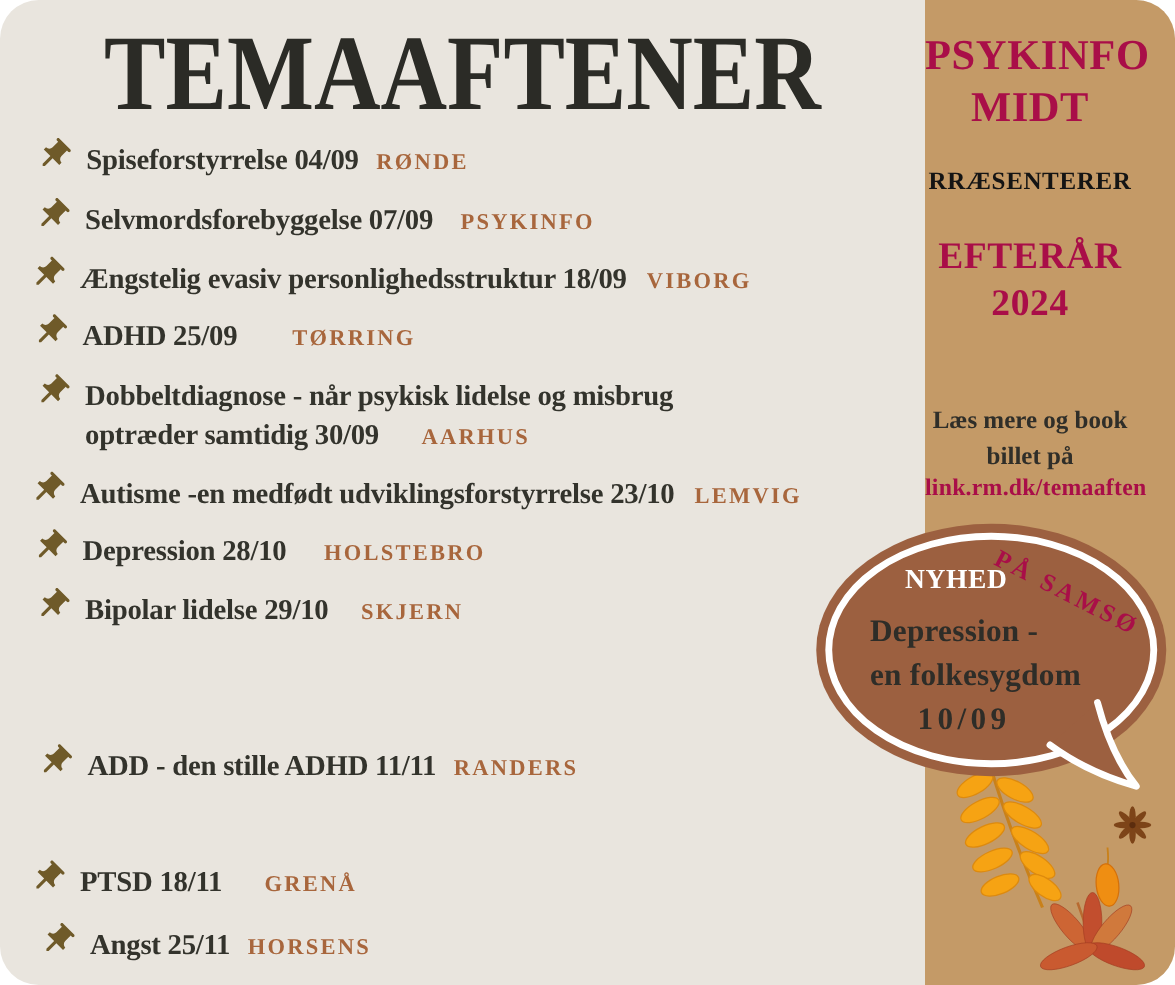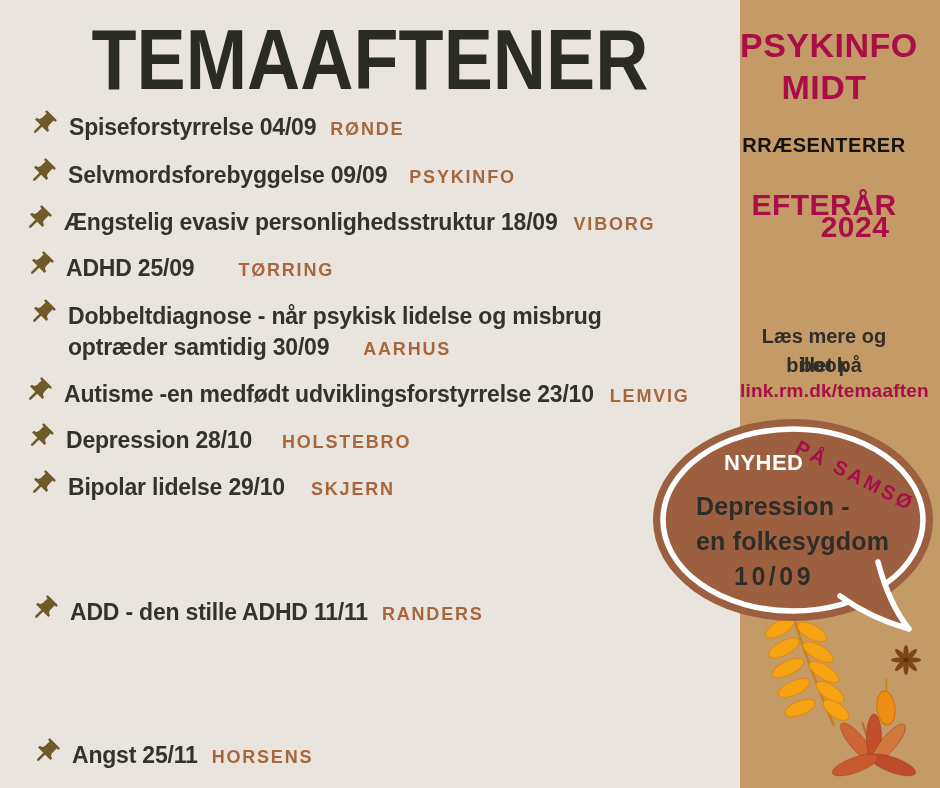--- a/index.html
+++ b/index.html
@@ -1,37 +1,37 @@
 <!DOCTYPE html>
 <html><head>
 <meta charset="utf-8">
 <style>
   html,body{margin:0;padding:0;background:#ffffff;}
   .poster{
     position:relative;width:940px;height:788px;overflow:hidden;
-    background:#e9e5de;font-family:Liberation Sans, sans-serif;
+    background:#e9e5de;font-family:Liberation Serif, serif;border-radius:31px;
   }
   .sidebar{position:absolute;left:740px;top:0;width:200px;height:788px;background:#c49a67;}
   .title{
     position:absolute;left:0;top:10px;width:740px;text-align:center;
     font-size:76px;font-weight:bold;color:#2b2b26;letter-spacing:0px;
     transform:scale(0.97,1.13);transform-origin:50% 0;white-space:nowrap;
   }
   .event{position:absolute;display:flex;align-items:flex-start;white-space:nowrap;}
   .pin{width:30px;height:30px;flex:none;margin-right:11px;margin-top:-3px;}
   .event-text{font-size:23px;font-weight:bold;color:#33332c;line-height:31px;letter-spacing:-0.2px;}
   .event-text.snug{font-size:21.5px;}
   .loc{font-size:18px;font-weight:bold;color:#a8663c;letter-spacing:1.8px;margin-left:16px;}
   
   .sb{position:absolute;left:740px;width:168px;text-align:center;}
   .brand{top:24px;font-size:34px;line-height:42px;font-weight:bold;color:#a90e48;letter-spacing:0.5px;}
   .brand2{top:66px;}
   .presents{top:134px;font-size:20px;font-weight:bold;color:#141414;letter-spacing:0.5px;}
   .season{top:186px;font-size:30px;line-height:38px;font-weight:bold;color:#a90e48;letter-spacing:0.5px;}
-  .season2{top:208px;margin-left:31px;}
+  .season2{top:224px;}
   .info{top:322px;font-size:20px;line-height:29px;font-weight:bold;color:#2f2e29;}
   .info2{top:351px;}
   .booklink{top:380px;font-size:19px;font-weight:bold;color:#a90e48;letter-spacing:0.2px;}
   
   .bubble-svg{position:absolute;left:646px;top:412px;width:296px;height:244px;}
   .nyhed{position:absolute;left:724px;top:450px;font-size:22px;font-weight:bold;color:#ffffff;letter-spacing:0.5px;}
   .ribbon{
     position:absolute;left:802px;top:436px;font-size:20px;font-weight:bold;color:#a90e48;
     letter-spacing:3px;transform:rotate(27deg);transform-origin:0 0;white-space:nowrap;
   }
@@ -58,21 +58,21 @@
       </svg>
     <div class="event-text"><span>Spiseforstyrrelse 04/09</span><span class="loc" style="margin-left:14px">RØNDE</span></div>
   </div>
 
   <div class="event" style="top:160px;left:27px">
     <svg class="pin" viewBox="0 0 24 24">
         <g transform="rotate(45 12 12)">
           <path fill="#6f5a29" d="M16,9V4h1c0.55,0,1-0.45,1-1s-0.45-1-1-1H7C6.45,2,6,2.45,6,3s0.45,1,1,1h1v5c0,1.66-1.34,3-3,3v2h5.97v7l1,1l1-1v-7H19v-2C17.34,12,16,10.66,16,9z"></path>
         </g>
       </svg>
-    <div class="event-text"><span>Selvmordsforebyggelse 09/09</span><span class="loc" style="margin-left:22px">PSYKINFO</span></div>
+    <div class="event-text"><span>Selvmordsforebyggelse 07/09</span><span class="loc" style="margin-left:22px">PSYKINFO</span></div>
   </div>
 
   <div class="event" style="top:207px;left:23px">
     <svg class="pin" viewBox="0 0 24 24">
         <g transform="rotate(45 12 12)">
           <path fill="#6f5a29" d="M16,9V4h1c0.55,0,1-0.45,1-1s-0.45-1-1-1H7C6.45,2,6,2.45,6,3s0.45,1,1,1h1v5c0,1.66-1.34,3-3,3v2h5.97v7l1,1l1-1v-7H19v-2C17.34,12,16,10.66,16,9z"></path>
         </g>
       </svg>
     <div class="event-text"><span>Ængstelig evasiv personlighedsstruktur 18/09</span><span class="loc">VIBORG</span></div>
   </div>
@@ -129,20 +129,28 @@
   <div class="event" style="top:597px;left:29px">
     <svg class="pin" viewBox="0 0 24 24">
         <g transform="rotate(45 12 12)">
           <path fill="#6f5a29" d="M16,9V4h1c0.55,0,1-0.45,1-1s-0.45-1-1-1H7C6.45,2,6,2.45,6,3s0.45,1,1,1h1v5c0,1.66-1.34,3-3,3v2h5.97v7l1,1l1-1v-7H19v-2C17.34,12,16,10.66,16,9z"></path>
         </g>
       </svg>
     <div class="event-text"><span>ADD - den stille ADHD 11/11</span><span class="loc" style="margin-left:14px">RANDERS</span></div>
   </div>
 
 
+  <div class="event" style="top:690px;left:23px">
+    <svg class="pin" viewBox="0 0 24 24">
+        <g transform="rotate(45 12 12)">
+          <path fill="#6f5a29" d="M16,9V4h1c0.55,0,1-0.45,1-1s-0.45-1-1-1H7C6.45,2,6,2.45,6,3s0.45,1,1,1h1v5c0,1.66-1.34,3-3,3v2h5.97v7l1,1l1-1v-7H19v-2C17.34,12,16,10.66,16,9z"></path>
+        </g>
+      </svg>
+    <div class="event-text"><span>PTSD 18/11</span><span class="loc" style="margin-left:34px">GRENÅ</span></div>
+  </div>
 
   <div class="event" style="top:740px;left:31px">
     <svg class="pin" viewBox="0 0 24 24">
         <g transform="rotate(45 12 12)">
           <path fill="#6f5a29" d="M16,9V4h1c0.55,0,1-0.45,1-1s-0.45-1-1-1H7C6.45,2,6,2.45,6,3s0.45,1,1,1h1v5c0,1.66-1.34,3-3,3v2h5.97v7l1,1l1-1v-7H19v-2C17.34,12,16,10.66,16,9z"></path>
         </g>
       </svg>
     <div class="event-text"><span>Angst 25/11</span><span class="loc" style="margin-left:14px">HORSENS</span></div>
   </div>
 

